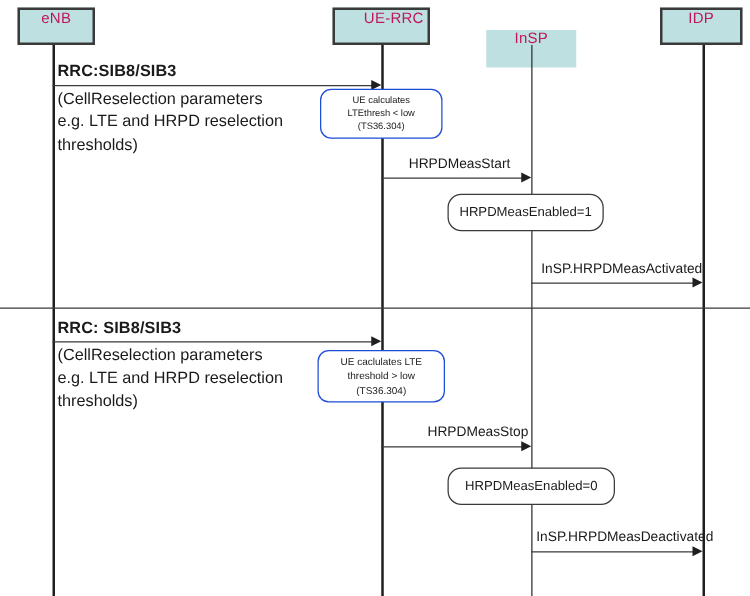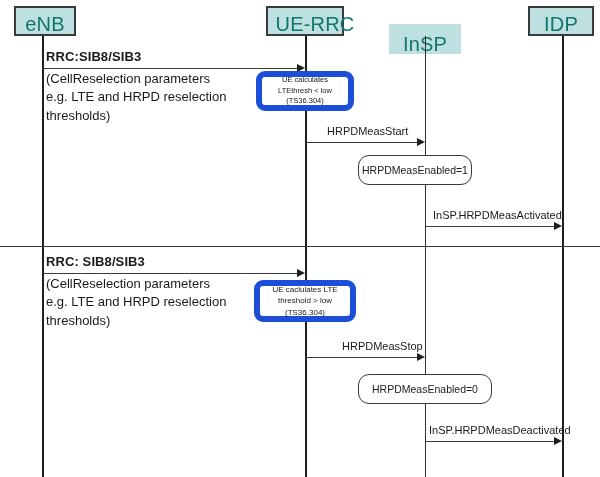--- a/index.html
+++ b/index.html
@@ -17,25 +17,25 @@
     height: 477px;
     background: #ffffff;
     overflow: hidden;
   }
 
   
   .lifeline-head {
     position: absolute;
     box-sizing: border-box;
     background: #bfe0e0;
-    color: #0f766e;
-    font-size: 20px;
+    color: #be185d;
+    font-size: 12px;
     line-height: 1;
     display: flex;
-    align-items: flex-end;
+    align-items: flex-start;
     justify-content: center;
     white-space: nowrap;
     letter-spacing: 0.2px;
   }
   .lifeline-head.bordered {
     border: 2px solid #3a3a3a;
   }
   .lifeline-head.plain {
     border: none;
   }
@@ -97,21 +97,21 @@
   }
   .msg-body div {
     white-space: nowrap;
   }
 
   
   .note-box {
     position: absolute;
     box-sizing: border-box;
     background: #ffffff;
-    border: 6px solid #1d4ed8;
+    border: 1px solid #1d4ed8;
     border-radius: 9px;
     display: flex;
     flex-direction: column;
     align-items: center;
     justify-content: center;
     text-align: center;
     font-size: 7.5px;
     color: #1a1a1a;
     line-height: 1.45;
     padding: 2px 4px;
@@ -179,21 +179,21 @@
   <div class="note-box" style="left:256px; top:71px; width:98px; height:40px;">
     <div>UE calculates</div>
     <div>LTEthresh &lt; low</div>
     <div>(TS36.304)</div>
   </div>
 
   <div class="msg-label" style="left:327px; top:125px;">HRPDMeasStart</div>
   <div class="msg-line" style="left:305px; top:142px; width:113px;"></div>
   <div class="msg-arrowhead" style="left:417px; top:138px;"></div>
 
-  <div class="state-box" style="left:358px; top:155px; width:114px; height:30px;">
+  <div class="state-box" style="left:358px; top:155px; width:125px; height:30px;">
     <span>HRPDMeasEnabled=1</span>
   </div>
 
   <div class="msg-label" style="left:433px; top:209px;">InSP.HRPDMeasActivated</div>
   <div class="msg-line" style="left:425px; top:226px; width:130px;"></div>
   <div class="msg-arrowhead" style="left:554px; top:222px;"></div>
 
   <div class="msg-label bold" style="left:46px; top:255px;">RRC: SIB8/SIB3</div>
   <div class="msg-line" style="left:42px; top:273px; width:258px;"></div>
   <div class="msg-arrowhead" style="left:297px; top:269px;"></div>

